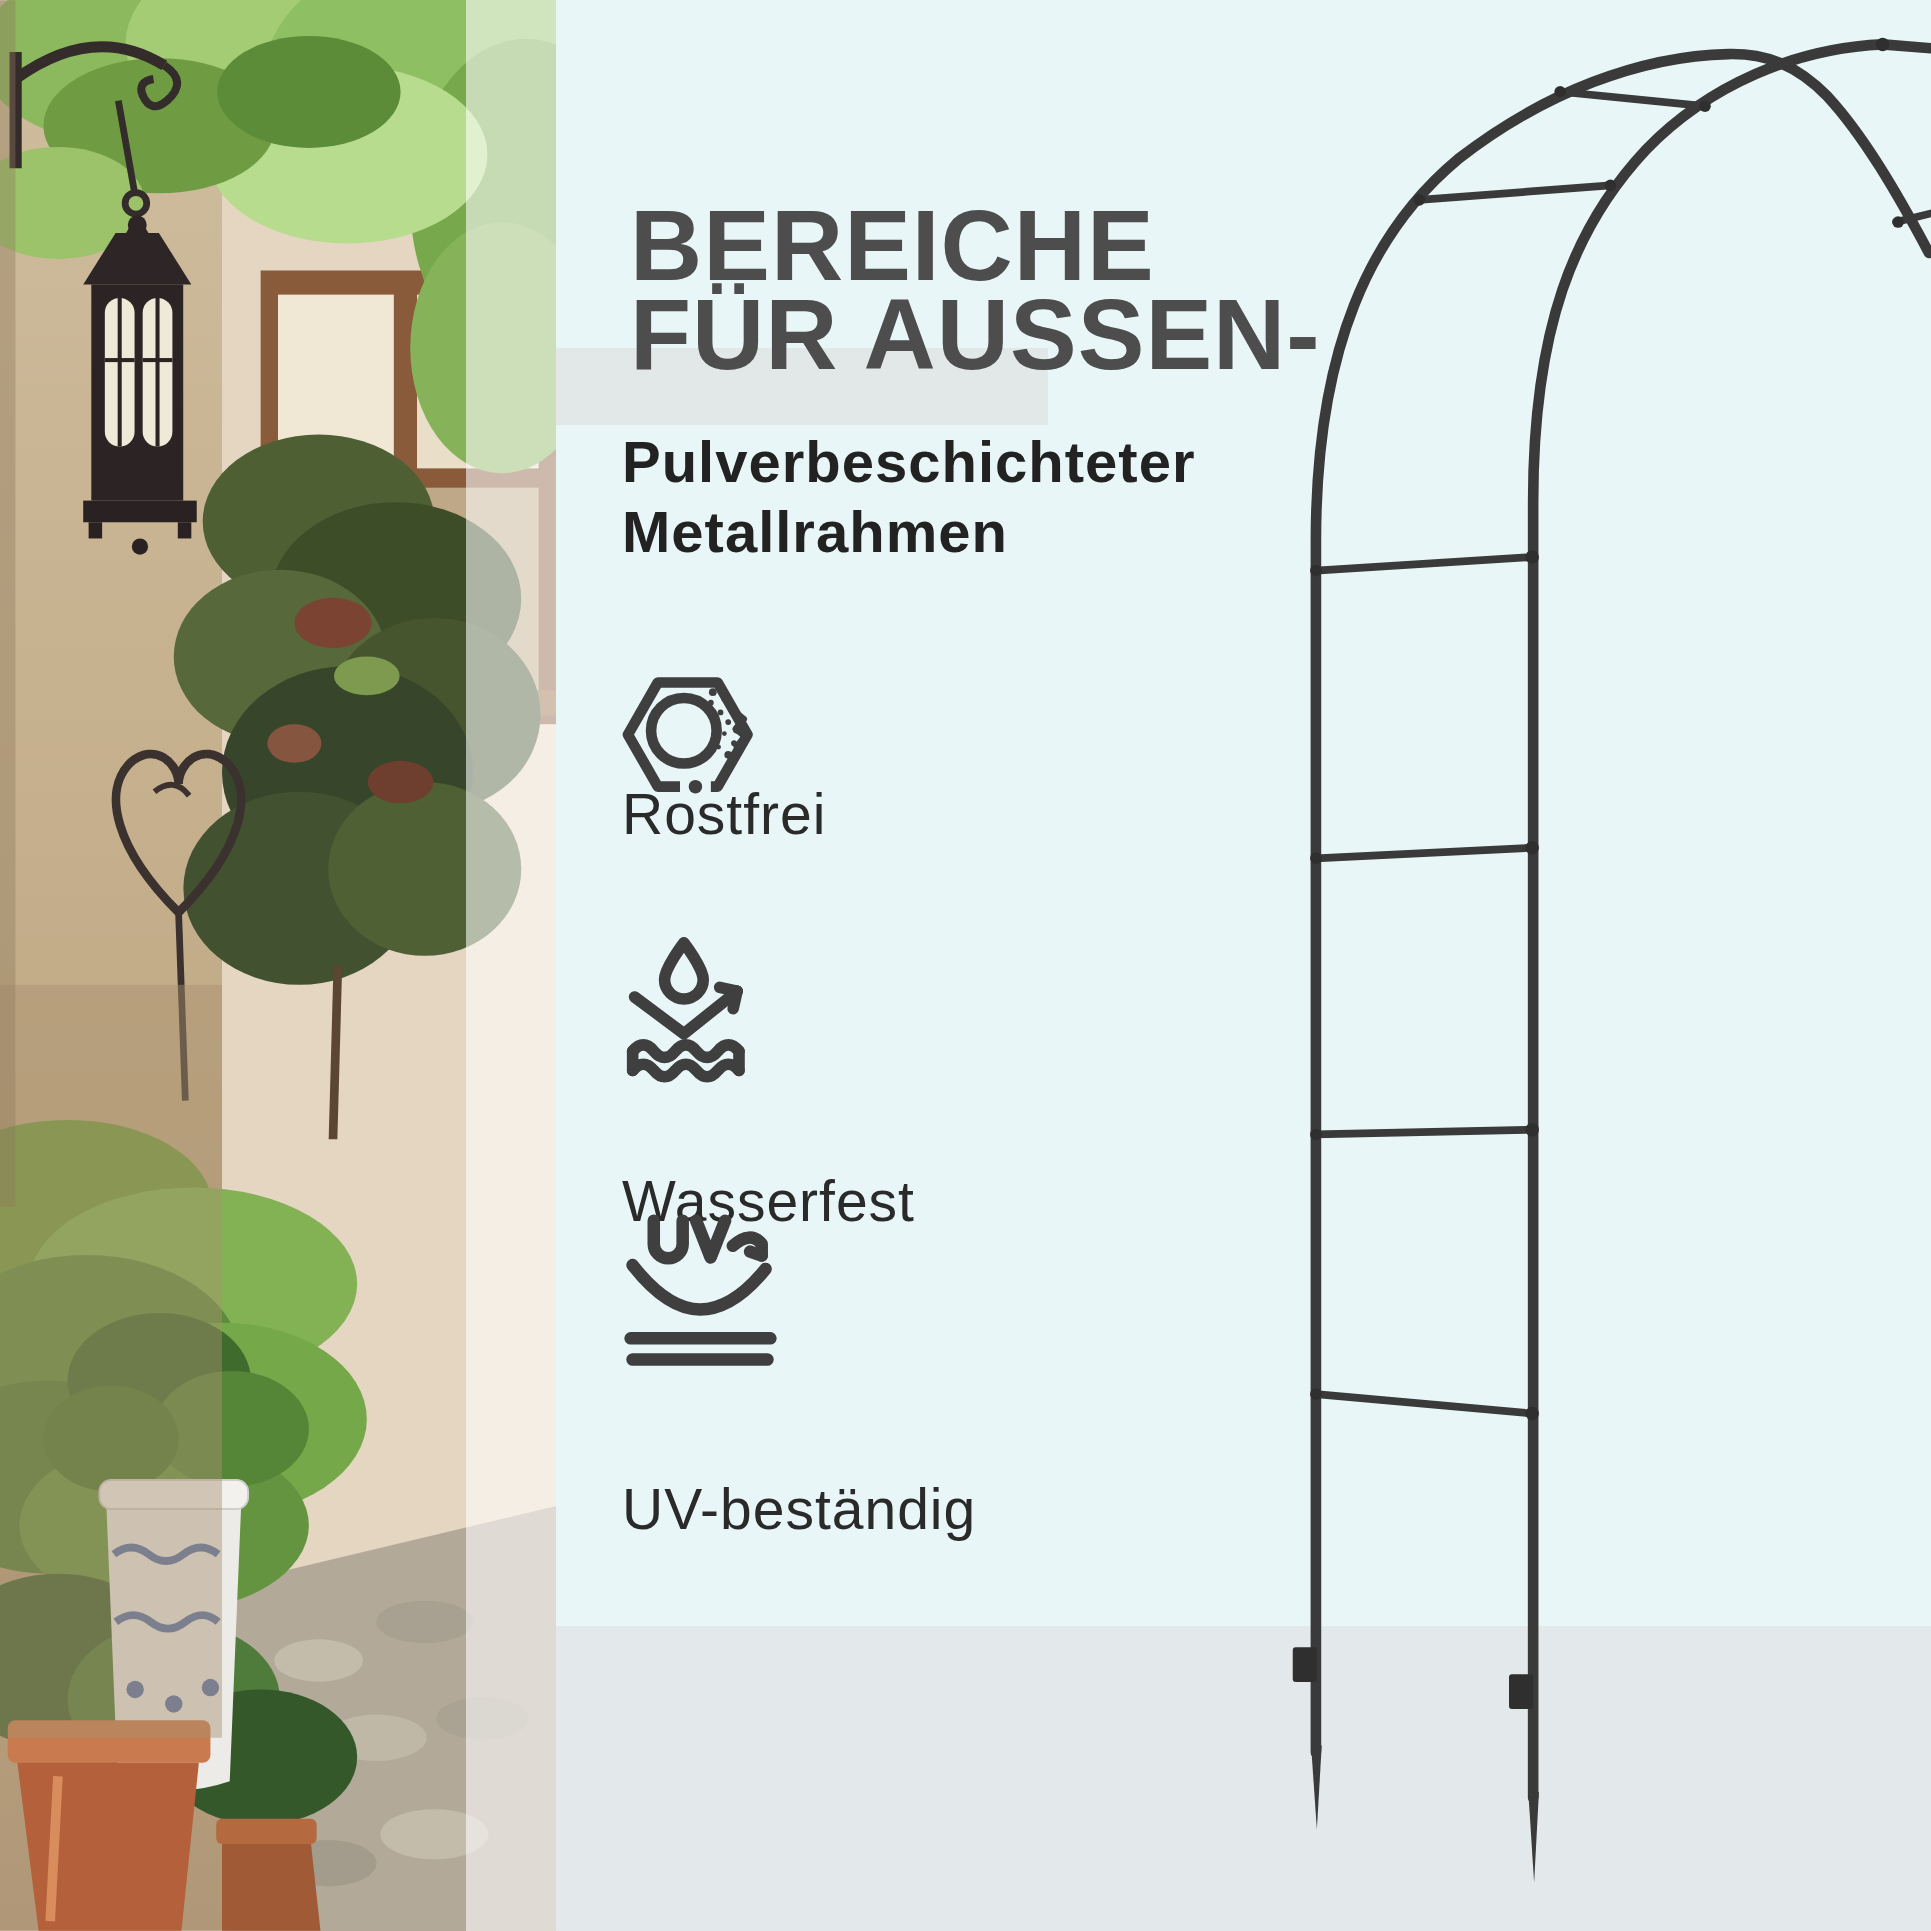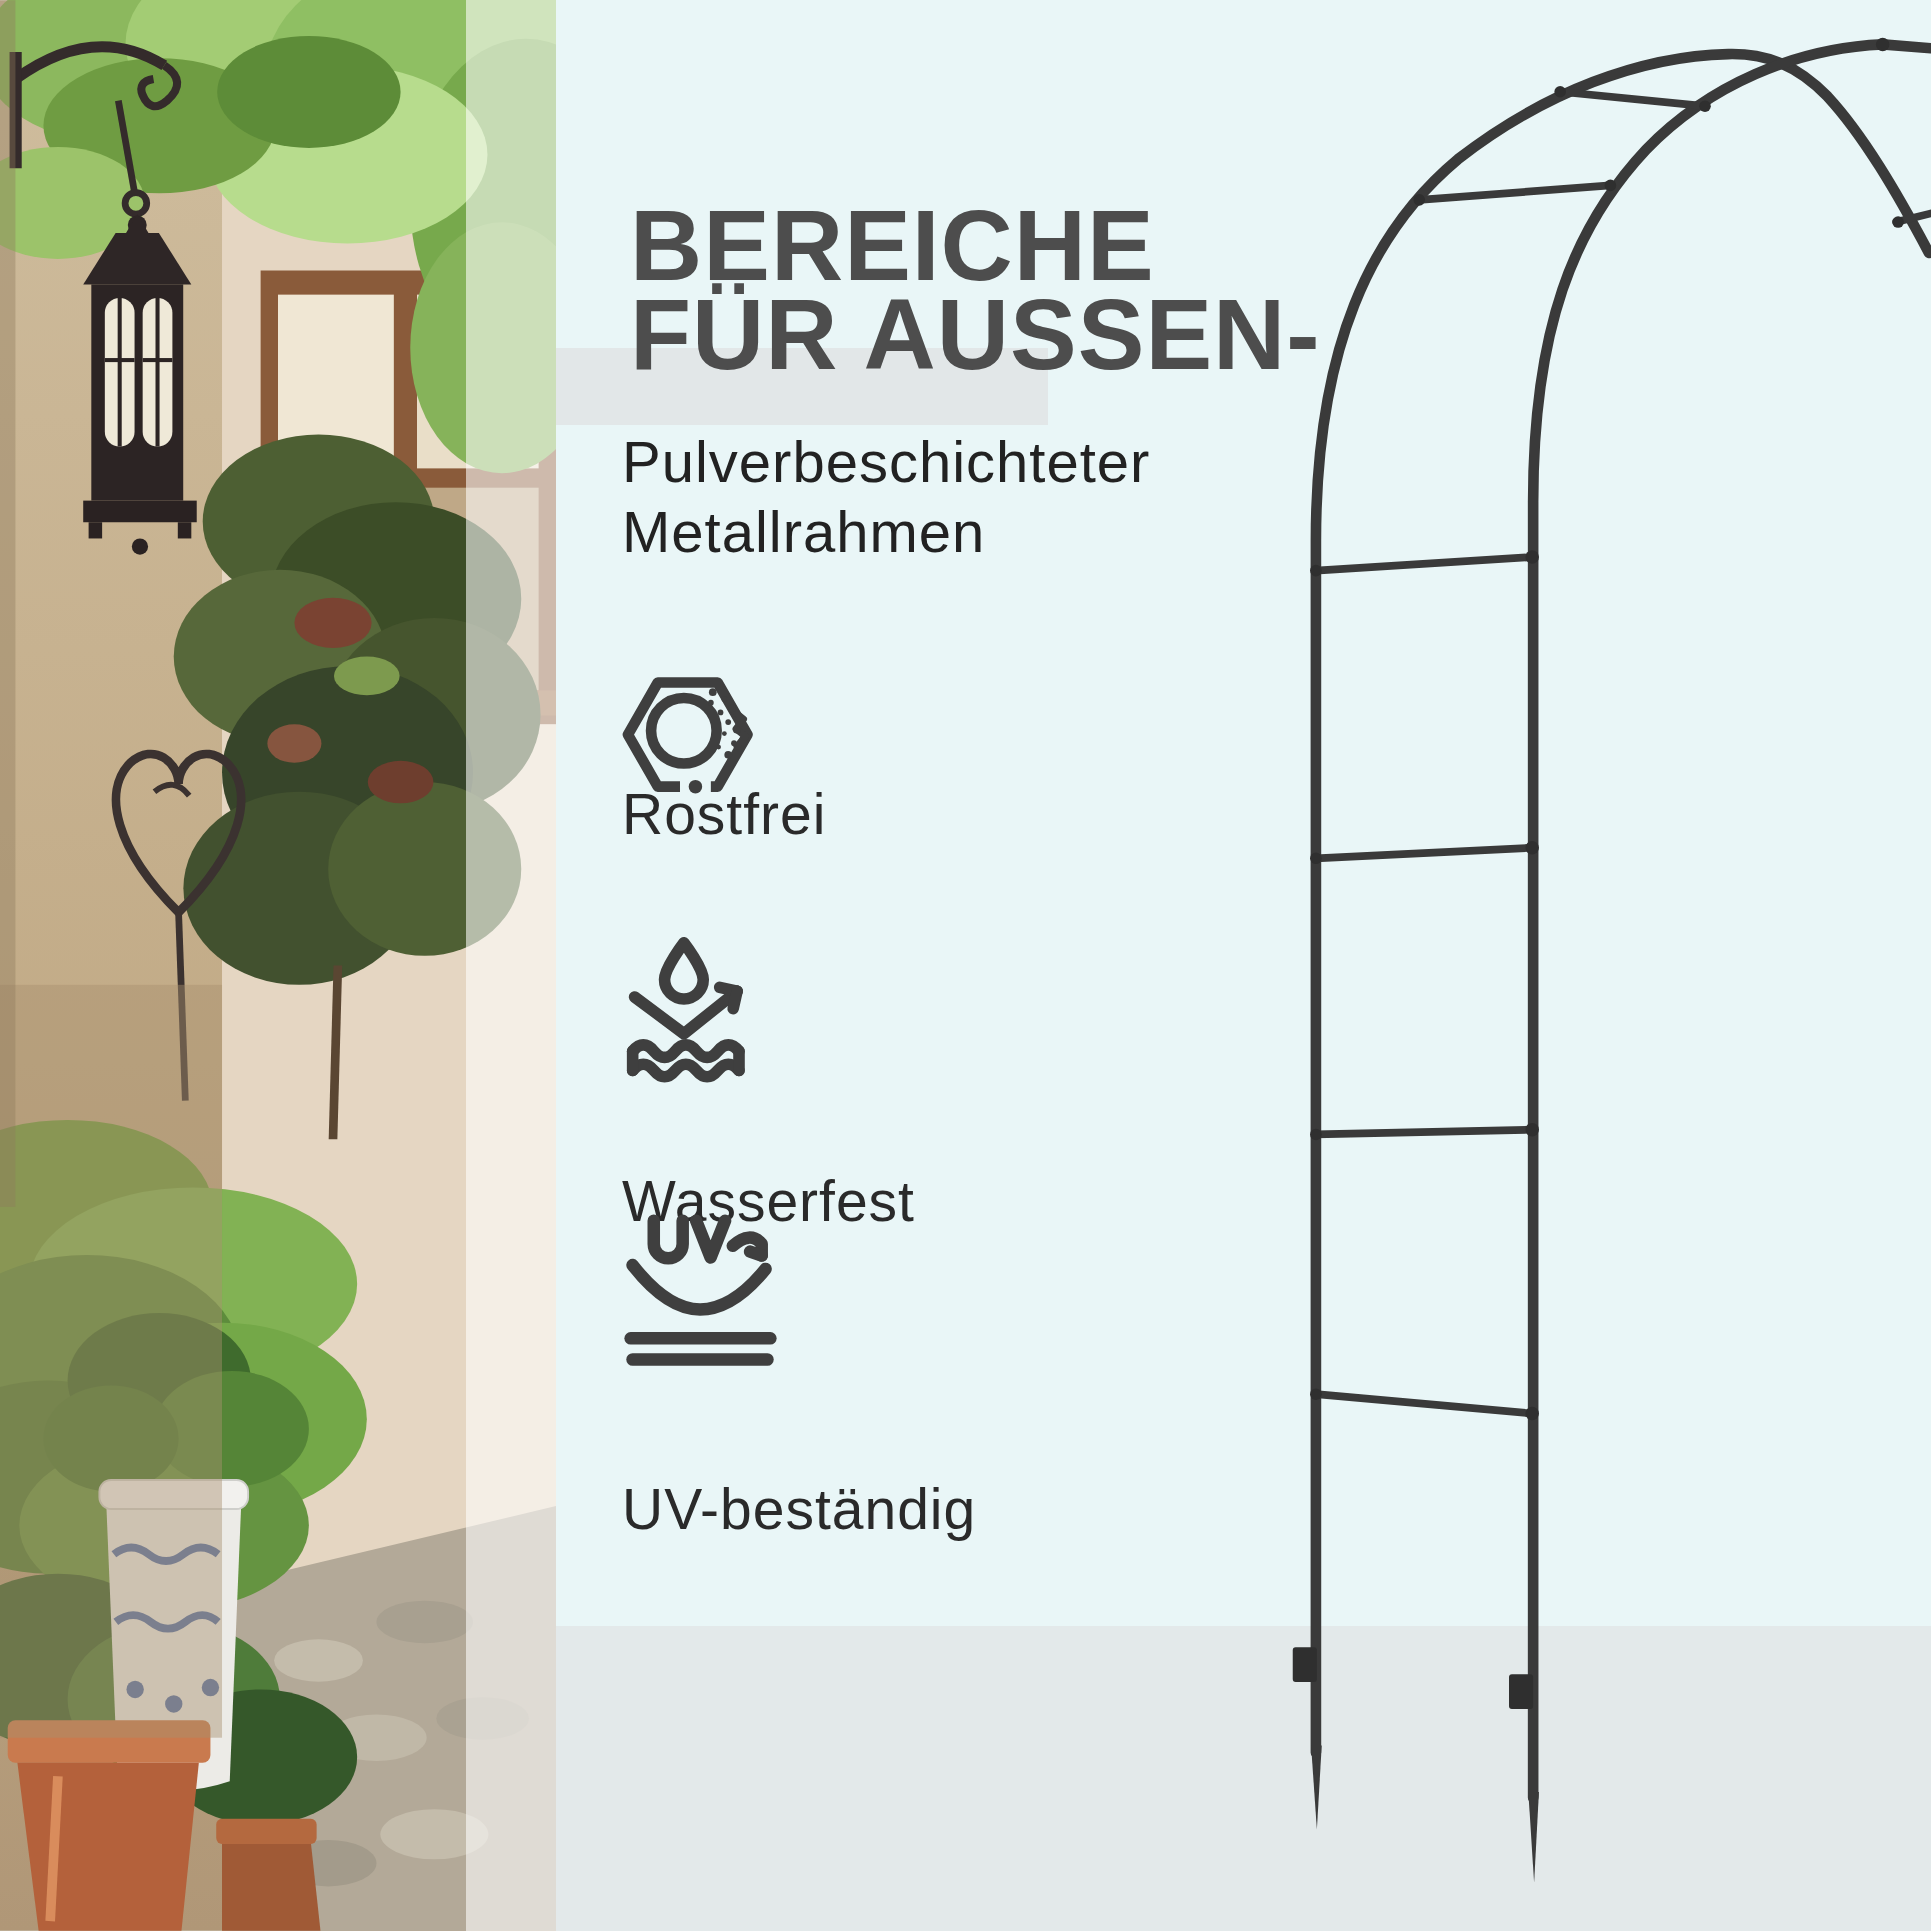--- a/index.html
+++ b/index.html
@@ -17,21 +17,21 @@
   .floor{position:absolute;left:556px;top:1626px;width:1375px;height:305px;background:#e3e9ea;}
   .accent-bar{position:absolute;left:556px;top:348px;width:492px;height:77px;background:#e2e7e8;}
   .headline{
     position:absolute;left:630px;top:201px;
     font-size:100px;font-weight:800;line-height:89px;letter-spacing:1px;
     color:#4d4d4d;
   }
   .headline span{display:block;}
   .subtitle{
     position:absolute;left:622px;top:427px;
-    font-size:58px;font-weight:400;line-height:70px;letter-spacing:1px;color:#222;
+    font-size:58px;font-weight:700;line-height:70px;letter-spacing:1px;color:#222;
   }
   .subtitle span{display:block;}
   .feature-label{
     position:absolute;left:622px;
     font-size:57px;font-weight:300;letter-spacing:1px;color:#2a2a2a;
   }
   .ficon{position:absolute;}
   .arch-svg{position:absolute;left:556px;top:0;width:1375px;height:1931px;}
   svg{display:block;}
 </style>

